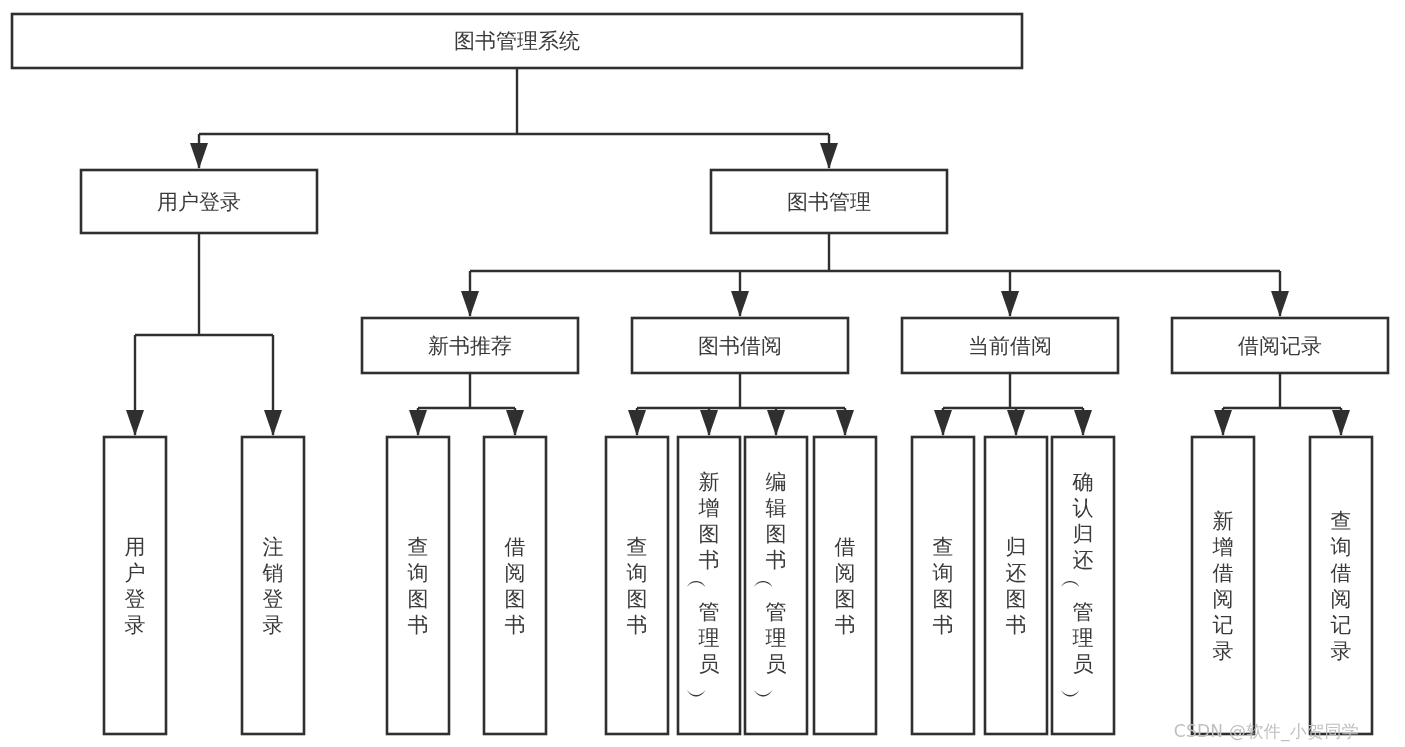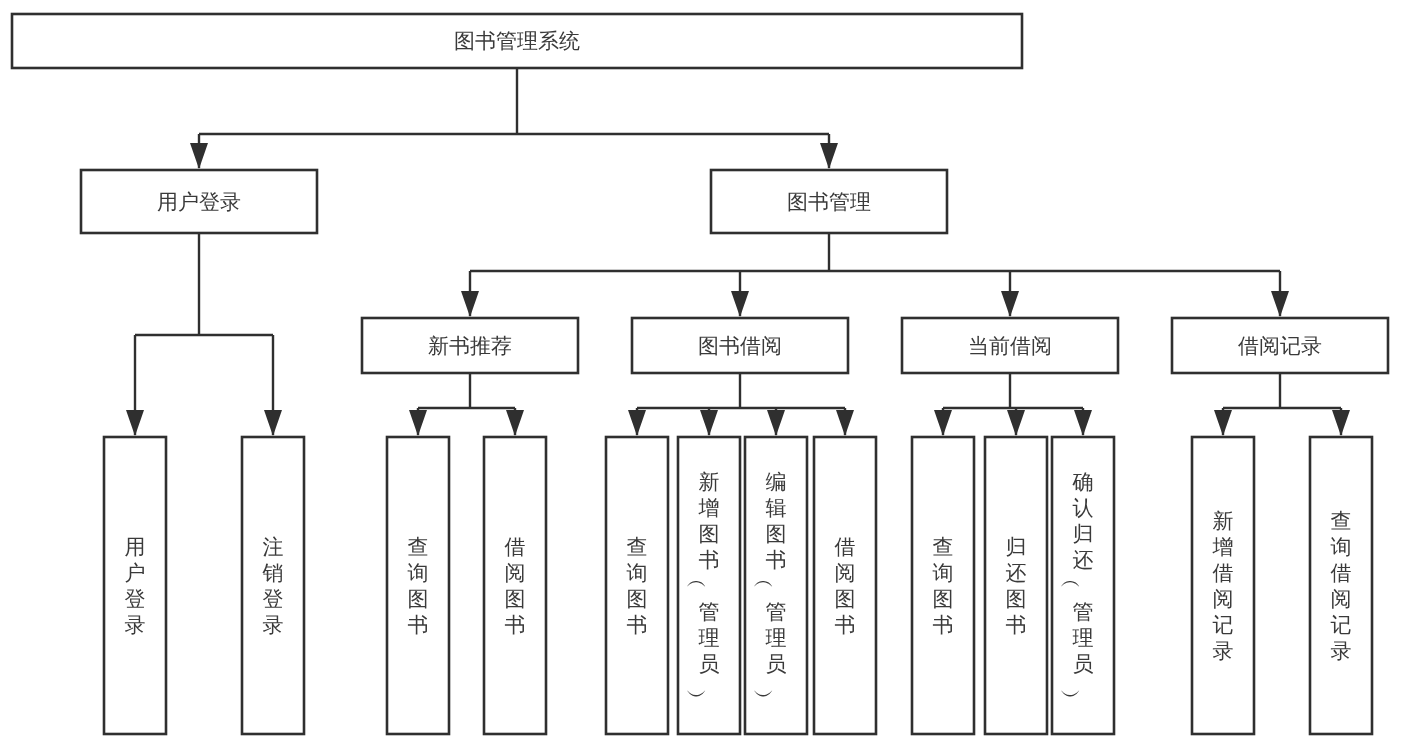--- a/index.html
+++ b/index.html
@@ -201,13 +201,14 @@
         <g>
           <rect x="1192" y="437" width="62" height="297" class="node-box"></rect>
           <text x="1223" y="527.78" class="leaf-label"><tspan x="1223" dy="0">新</tspan><tspan x="1223" dy="26">增</tspan><tspan x="1223" dy="26">借</tspan><tspan x="1223" dy="26">阅</tspan><tspan x="1223" dy="26">记</tspan><tspan x="1223" dy="26">录</tspan></text>
         </g>
         <g>
           <rect x="1310" y="437" width="62" height="297" class="node-box"></rect>
           <text x="1341" y="527.78" class="leaf-label"><tspan x="1341" dy="0">查</tspan><tspan x="1341" dy="26">询</tspan><tspan x="1341" dy="26">借</tspan><tspan x="1341" dy="26">阅</tspan><tspan x="1341" dy="26">记</tspan><tspan x="1341" dy="26">录</tspan></text>
         </g>
       </g>
   </svg>
+  <div class="watermark">CSDN @软件_小贺同学</div>
 </div>
 
 </body></html>

